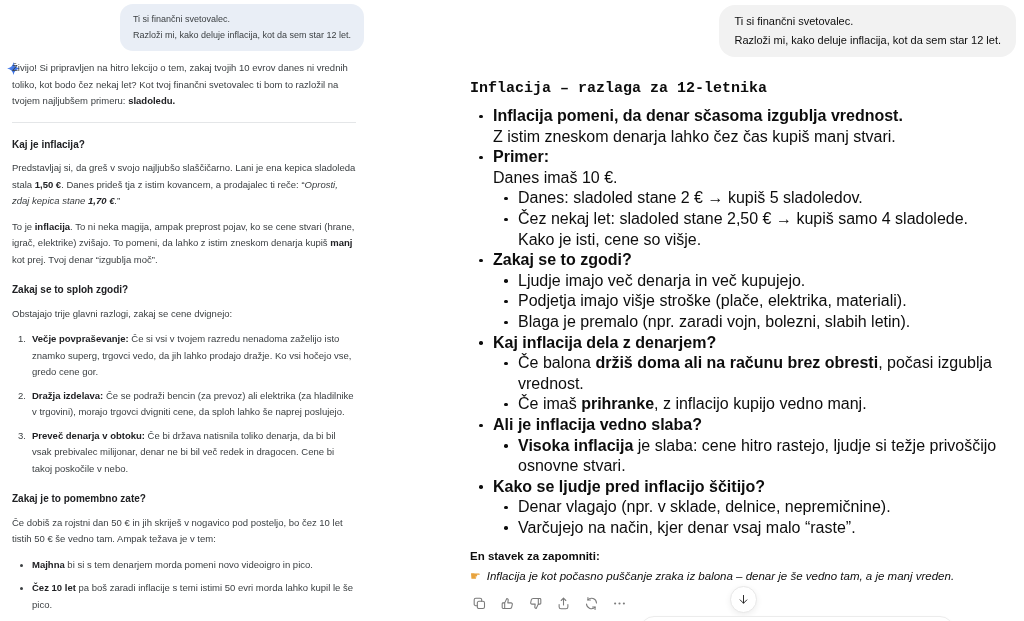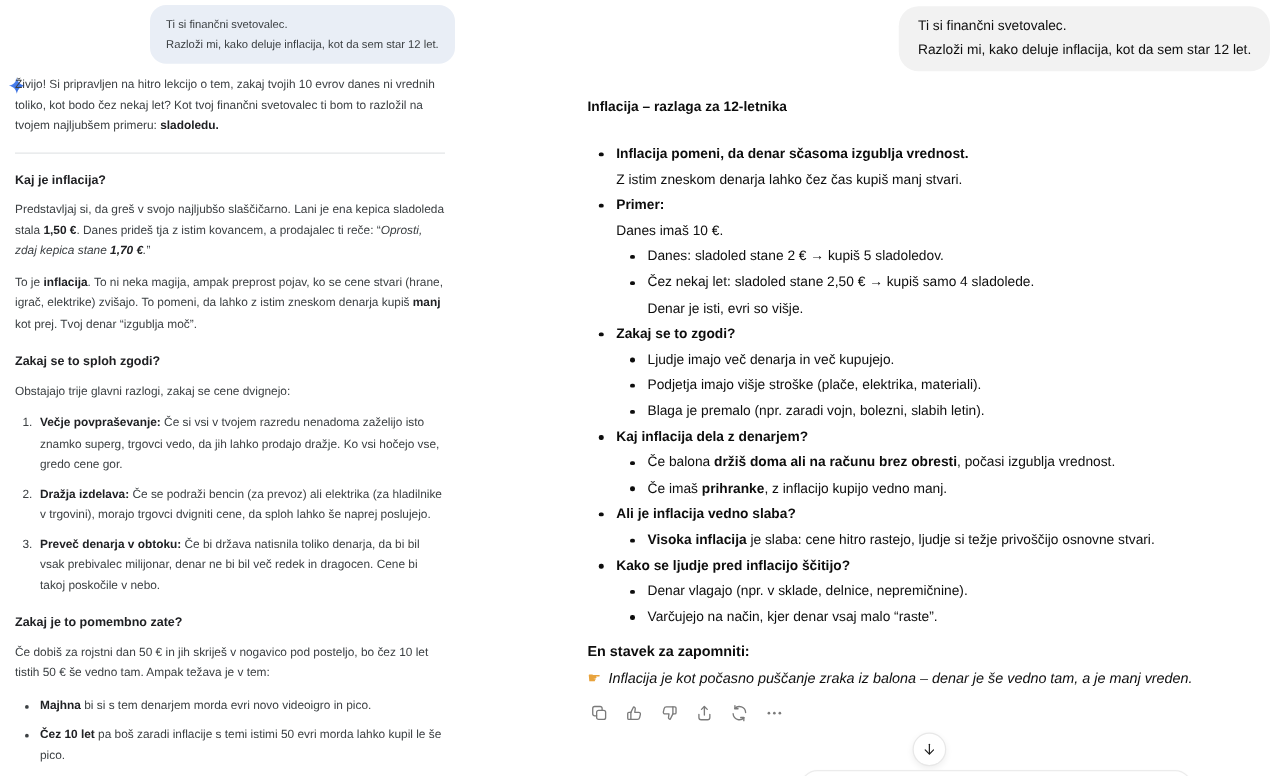--- a/index.html
+++ b/index.html
@@ -27,22 +27,22 @@
   .ind{padding-left:28px;}
   .b{font-weight:bold;color:#202124;}
   .i{font-style:italic;}
   
   .right-bubble{
     position:absolute;right:8px;top:5px;max-width:330px;
     background:#f2f2f2;border-radius:16px;padding:7px 15px;
     font-size:11px;line-height:19px;color:#0d0d0d;white-space:nowrap;
   }
   #right-response{position:absolute;left:470px;top:80px;width:552px;color:#0d0d0d;}
-  .rtitle{font-size:11px;font-weight:bold;margin:0 0 21px;}
-  .ritem{position:relative;font-size:11px;line-height:20.6px;}
+  .rtitle{font-size:15px;font-weight:bold;margin:0 0 9px;font-family:Liberation Mono, monospace;}
+  .ritem{position:relative;font-size:16px;line-height:20.6px;}
   .ritem .b{color:#0d0d0d;}
   .lvl1{padding-left:23px;}
   .lvl2{padding-left:48px;}
   .bdot{position:absolute;width:3.5px;height:3.5px;border-radius:50%;background:#0d0d0d;top:8.6px;}
   .lvl1>.bdot{left:9px;}
   .lvl2>.bdot{left:34px;}
   .rfooter-h{font-size:11.5px;line-height:20.6px;font-weight:bold;margin-top:8px;}
   .rnote{font-size:11.5px;line-height:16px;margin-top:1px;}
   .rnote .txt{font-style:italic;}
   .pointer{color:#e8a33d;margin-right:6px;font-size:12px;}
@@ -91,21 +91,21 @@
       <div class="lheading"><span>Zakaj se to sploh zgodi?</span></div>
       <div class="lpara"><span>Obstajajo trije glavni razlogi, zakaj se cene dvignejo:</span></div>
       <div>
         <div class="lli"><span class="lnum">1.</span><span class="b">Večje povpraševanje:</span><span> Če si vsi v tvojem razredu nenadoma zaželijo isto znamko superg, trgovci vedo, da jih lahko prodajo dražje. Ko vsi hočejo vse, gredo cene gor.</span></div>
         <div class="lli"><span class="lnum">2.</span><span class="b">Dražja izdelava:</span><span> Če se podraži bencin (za prevoz) ali elektrika (za hladilnike v trgovini), morajo trgovci dvigniti cene, da sploh lahko še naprej poslujejo.</span></div>
         <div class="lli"><span class="lnum">3.</span><span class="b">Preveč denarja v obtoku:</span><span> Če bi država natisnila toliko denarja, da bi bil vsak prebivalec milijonar, denar ne bi bil več redek in dragocen. Cene bi takoj poskočile v nebo.</span></div>
       </div>
       <div class="lheading"><span>Zakaj je to pomembno zate?</span></div>
       <div class="lpara"><span>Če dobiš za rojstni dan 50 € in jih skriješ v nogavico pod posteljo, bo čez 10 let tistih 50 € še vedno tam. Ampak težava je v tem:</span></div>
       <div>
-        <div class="lli"><span class="ldot"></span><span class="b">Majhna</span><span> bi si s tem denarjem morda evri novo videoigro in pico.</span></div>
+        <div class="lli"><span class="ldot"></span><span class="b">Majhna</span><span> bi si s tem denarjem morda pomeni novo videoigro in pico.</span></div>
         <div class="lli"><span class="ldot"></span><span class="b">Čez 10 let</span><span> pa boš zaradi inflacije s temi istimi 50 evri morda lahko kupil le še pico.</span></div>
       </div>
       <div class="lpara ind"></div>
     </div>
 </div>
 
 <div>
   <div class="right-bubble">
     <div>Ti si finančni svetovalec.</div>
     <div>Razloži mi, kako deluje inflacija, kot da sem star 12 let.</div>
@@ -113,21 +113,21 @@
 
   <div id="right-response">
     <div class="rtitle">Inflacija – razlaga za 12-letnika</div>
     <div id="right-list">
         <div class="ritem lvl1"><span class="bdot"></span><span class="b">Inflacija pomeni, da denar sčasoma izgublja vrednost.</span></div>
         <div class="ritem lvl1"><span>Z istim zneskom denarja lahko čez čas kupiš manj stvari.</span></div>
         <div class="ritem lvl1"><span class="bdot"></span><span class="b">Primer:</span></div>
         <div class="ritem lvl1"><span>Danes imaš 10 €.</span></div>
         <div class="ritem lvl2"><span class="bdot"></span><span>Danes: sladoled stane 2 € → kupiš 5 sladoledov.</span></div>
         <div class="ritem lvl2"><span class="bdot"></span><span>Čez nekaj let: sladoled stane 2,50 € → kupiš samo 4 sladolede.</span></div>
-        <div class="ritem lvl2"><span>Denar je isti, evri so višje.</span></div>
+        <div class="ritem lvl2"><span>Kako je isti, cene so višje.</span></div>
         <div class="ritem lvl1"><span class="bdot"></span><span class="b">Zakaj se to zgodi?</span></div>
         <div class="ritem lvl2"><span class="bdot"></span><span>Ljudje imajo več denarja in več kupujejo.</span></div>
         <div class="ritem lvl2"><span class="bdot"></span><span>Podjetja imajo višje stroške (plače, elektrika, materiali).</span></div>
         <div class="ritem lvl2"><span class="bdot"></span><span>Blaga je premalo (npr. zaradi vojn, bolezni, slabih letin).</span></div>
         <div class="ritem lvl1"><span class="bdot"></span><span class="b">Kaj inflacija dela z denarjem?</span></div>
         <div class="ritem lvl2"><span class="bdot"></span><span>Če balona </span><span class="b">držiš doma ali na računu brez obresti</span><span>, počasi izgublja vrednost.</span></div>
         <div class="ritem lvl2"><span class="bdot"></span><span>Če imaš </span><span class="b">prihranke</span><span>, z inflacijo kupijo vedno manj.</span></div>
         <div class="ritem lvl1"><span class="bdot"></span><span class="b">Ali je inflacija vedno slaba?</span></div>
         <div class="ritem lvl2"><span class="bdot"></span><span class="b">Visoka inflacija</span><span> je slaba: cene hitro rastejo, ljudje si težje privoščijo osnovne stvari.</span></div>
         <div class="ritem lvl1"><span class="bdot"></span><span class="b">Kako se ljudje pred inflacijo ščitijo?</span></div>

